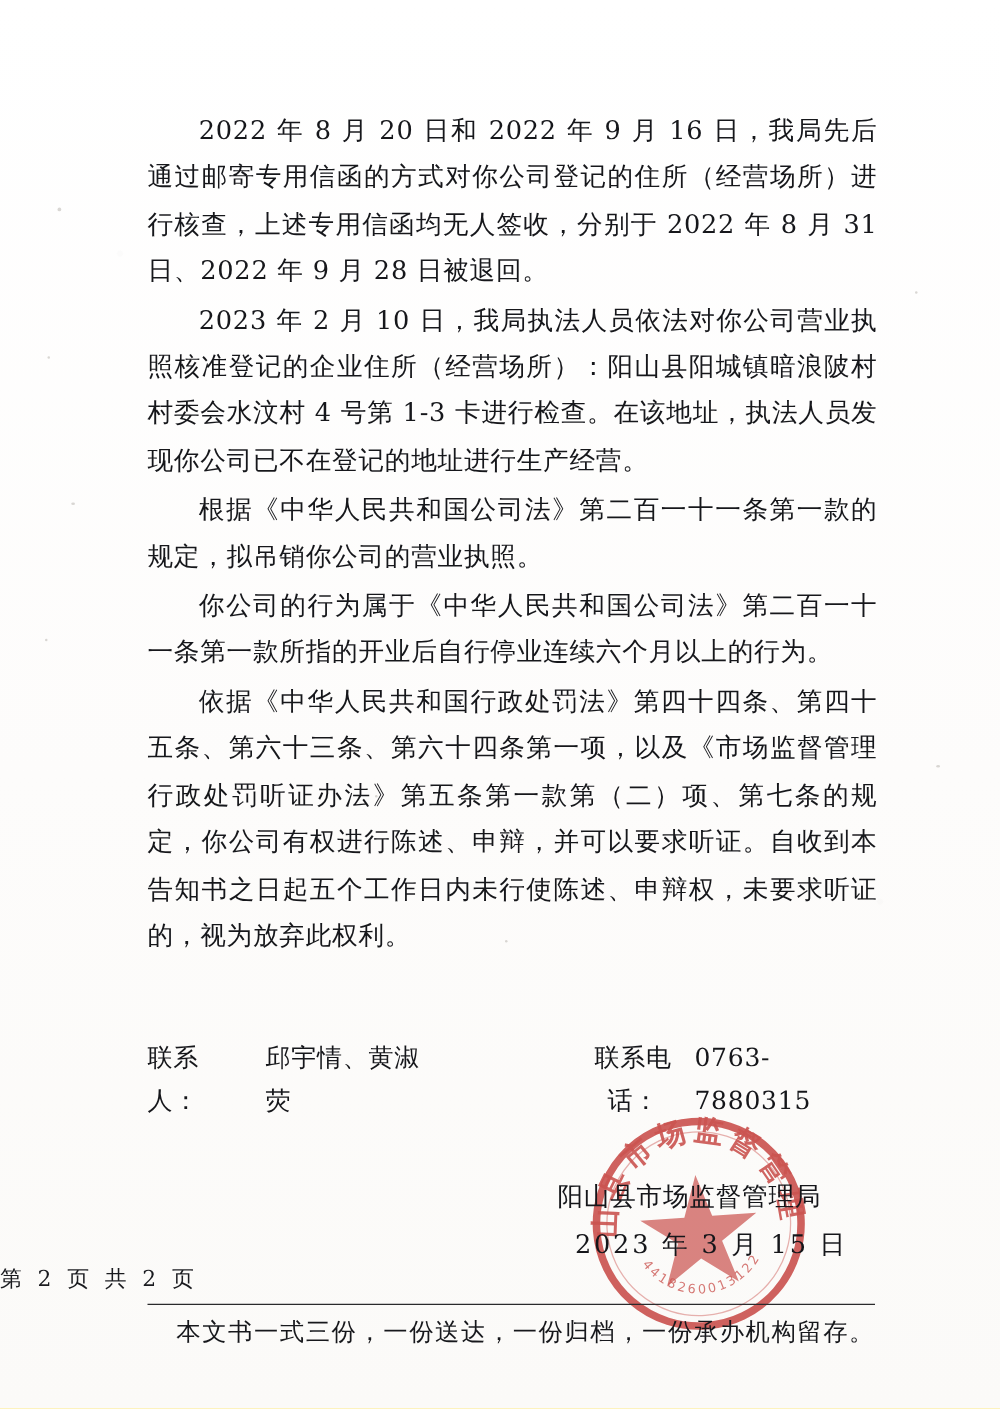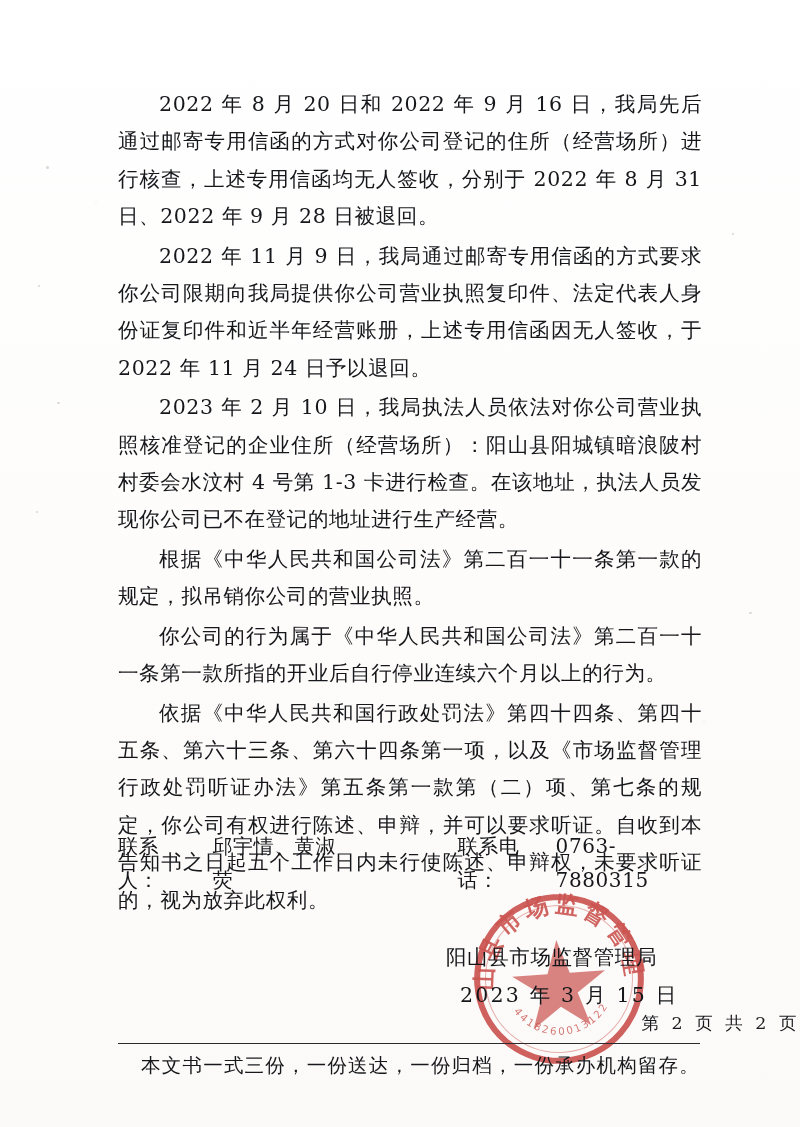--- a/index.html
+++ b/index.html
@@ -59,21 +59,21 @@
     position: absolute;
     left: 118px;
     top: 829px;
     width: 584px;
     display: flex;
     font-size: 20px;
     line-height: 34px;
     letter-spacing: 0.6px;
   }
   .contact-person { margin-left: 16px; }
-  .contact-phone { margin-left: 108px; }
+  .contact-phone { margin-left: 108px; text-align: center; }
 
   
   .sign-block {
     position: absolute;
     left: 446px;
     top: 938px;
     width: 240px;
     text-align: left;
     font-size: 20.5px;
     line-height: 38px;
@@ -97,21 +97,21 @@
     transform: rotate(-4deg);
     pointer-events: none;
   }
 
   
   .page-number {
     position: absolute;
     left: 0;
     right: 0;
     top: 1011px;
-    text-align: right;
+    text-align: left;
     font-size: 17.5px;
     letter-spacing: 3.5px;
     color: #1a1b1f;
     z-index: 4;
   }
   .footer-rule {
     position: absolute;
     left: 118px;
     right: 100px;
     top: 1043px;
@@ -141,21 +141,20 @@
   <div class="speck" style="left:38px;  top:285px;  width:2px; height:2px;"></div>
   <div class="speck" style="left:57px;  top:402px;  width:3px; height:2px;"></div>
   <div class="speck" style="left:36px;  top:511px;  width:2px; height:2px;"></div>
   <div class="speck" style="left:732px; top:233px;  width:2px; height:2px;"></div>
   <div class="speck" style="left:749px; top:612px;  width:3px; height:2px;"></div>
   <div class="speck" style="left:300px; top:636px;  width:2px; height:2px;"></div>
   <div class="speck" style="left:404px; top:752px;  width:2px; height:2px;"></div>
 
   <div class="body-area">
     <p class="para">2022 年 8 月 20 日和 2022 年 9 月 16 日，我局先后通过邮寄专用信函的方式对你公司登记的住所（经营场所）进行核查，上述专用信函均无人签收，分别于 2022 年 8 月 31 日、2022 年 9 月 28 日被退回。</p>
-    <p class="para">2022 年 11 月 9 日，我局通过邮寄专用信函的方式要求你公司限期向我局提供你公司营业执照复印件、法定代表人身份证复印件和近半年经营账册，上述专用信函因无人签收，于 2022 年 11 月 24 日予以退回。</p>
     <p class="para">2023 年 2 月 10 日，我局执法人员依法对你公司营业执照核准登记的企业住所（经营场所）：阳山县阳城镇暗浪陂村村委会水汶村 4 号第 1-3 卡进行检查。在该地址，执法人员发现你公司已不在登记的地址进行生产经营。</p>
     <p class="para">根据《中华人民共和国公司法》第二百一十一条第一款的规定，拟吊销你公司的营业执照。</p>
     <p class="para">你公司的行为属于《中华人民共和国公司法》第二百一十一条第一款所指的开业后自行停业连续六个月以上的行为。</p>
     <p class="para">依据《中华人民共和国行政处罚法》第四十四条、第四十五条、第六十三条、第六十四条第一项，以及《市场监督管理行政处罚听证办法》第五条第一款第（二）项、第七条的规定，你公司有权进行陈述、申辩，并可以要求听证。自收到本告知书之日起五个工作日内未行使陈述、申辩权，未要求听证的，视为放弃此权利。</p>
   </div>
 
   <div class="contact-row">
     <span>联系人：</span>
     <span class="contact-person">邱宇情、黄淑荧</span>
     <span class="contact-phone">联系电话：</span>

